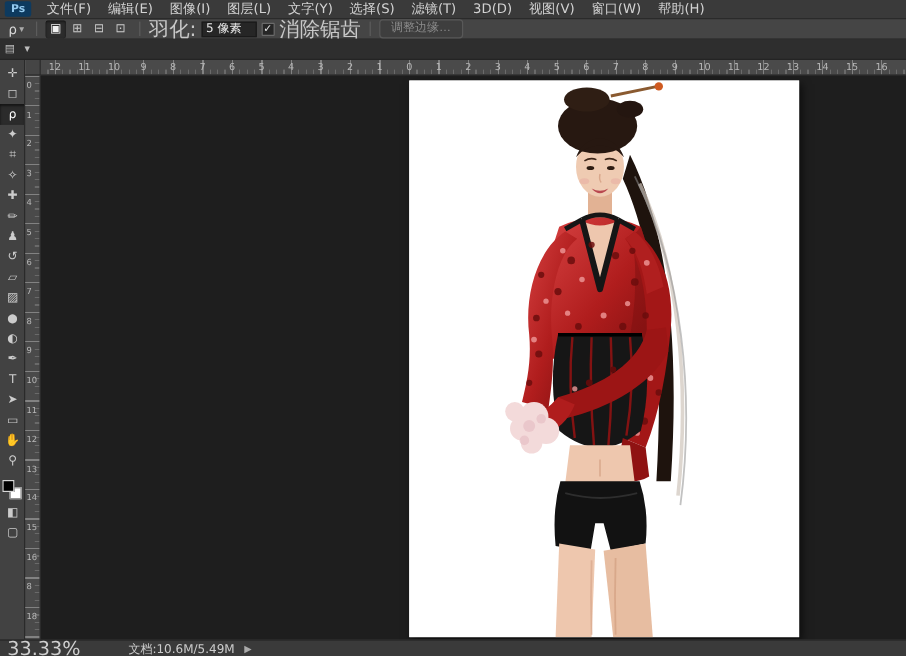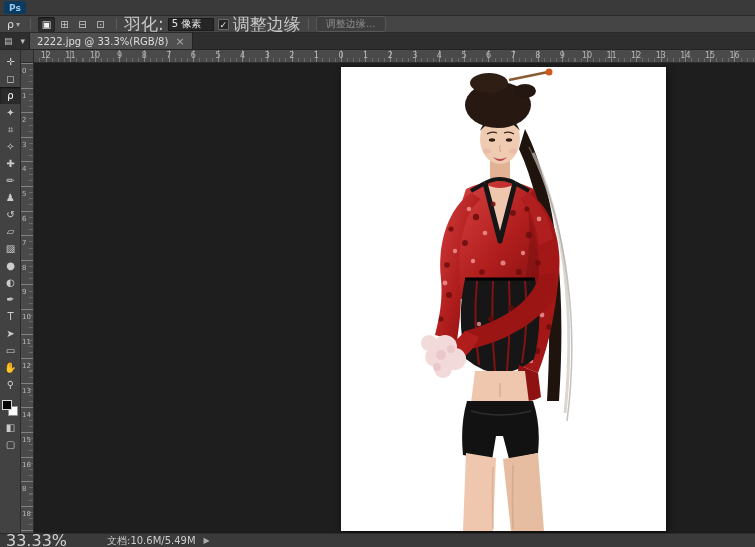--- a/index.html
+++ b/index.html
@@ -88,50 +88,59 @@
   .doc-info { color:#cccccc; font-size:10px; margin-left:40px; }
   .status-arrow { color:#aaaaaa; font-size:8px; margin-left:8px; }
 </style>
 </head>
 <body>
 
 <div class="app">
 
   <div class="menu-bar">
     <div class="ps-logo">Ps</div>
+    <div class="menus" id="menus" style="display: flex;">
+        <div class="menu-item">文件(F)</div>
+        <div class="menu-item">编辑(E)</div>
+        <div class="menu-item">图像(I)</div>
+        <div class="menu-item">图层(L)</div>
+        <div class="menu-item">文字(Y)</div>
+        <div class="menu-item">选择(S)</div>
+        <div class="menu-item">滤镜(T)</div>
+        <div class="menu-item">3D(D)</div>
+        <div class="menu-item">视图(V)</div>
+        <div class="menu-item">窗口(W)</div>
+        <div class="menu-item">帮助(H)</div>
+      </div>
   </div>
 
   <div class="options-bar">
     <div class="tool-preset">
       <span class="preset-glyph">ρ</span>
       <span class="preset-caret">▾</span>
     </div>
     <div class="sep"></div>
     <div style="display:flex;gap:1px;" id="modes">
         <div class="mode-btn pressed">▣</div>
         <div class="mode-btn">⊞</div>
         <div class="mode-btn">⊟</div>
         <div class="mode-btn">⊡</div>
       </div>
     <div class="sep"></div>
     <span class="opt-label">羽化:</span>
     <input class="feather-field" value="5 像素" style="">
     <span class="checkbox" id="aa-box">✓</span>
-    <span class="opt-label">调整边缘</span>
+    <span class="opt-label">消除锯齿</span>
     <div class="sep"></div>
     <button class="refine-btn" disabled="">调整边缘…</button>
   </div>
 
   <div class="tab-bar">
     <span class="tabbar-icon">▤</span>
     <span class="tabbar-icon">▾</span>
-    <div class="tab">
-      <span class="tab-title">2222.jpg @ 33.3%(RGB/8)</span>
-      <span class="tab-close">×</span>
-    </div>
   </div>
 
   <div class="toolbar">
     <div class="tools" id="tools">
         <div class="tool">
           <span class="tool-glyph">✛</span>
         </div>
         <div class="tool">
           <span class="tool-glyph">◻</span>
         </div>

